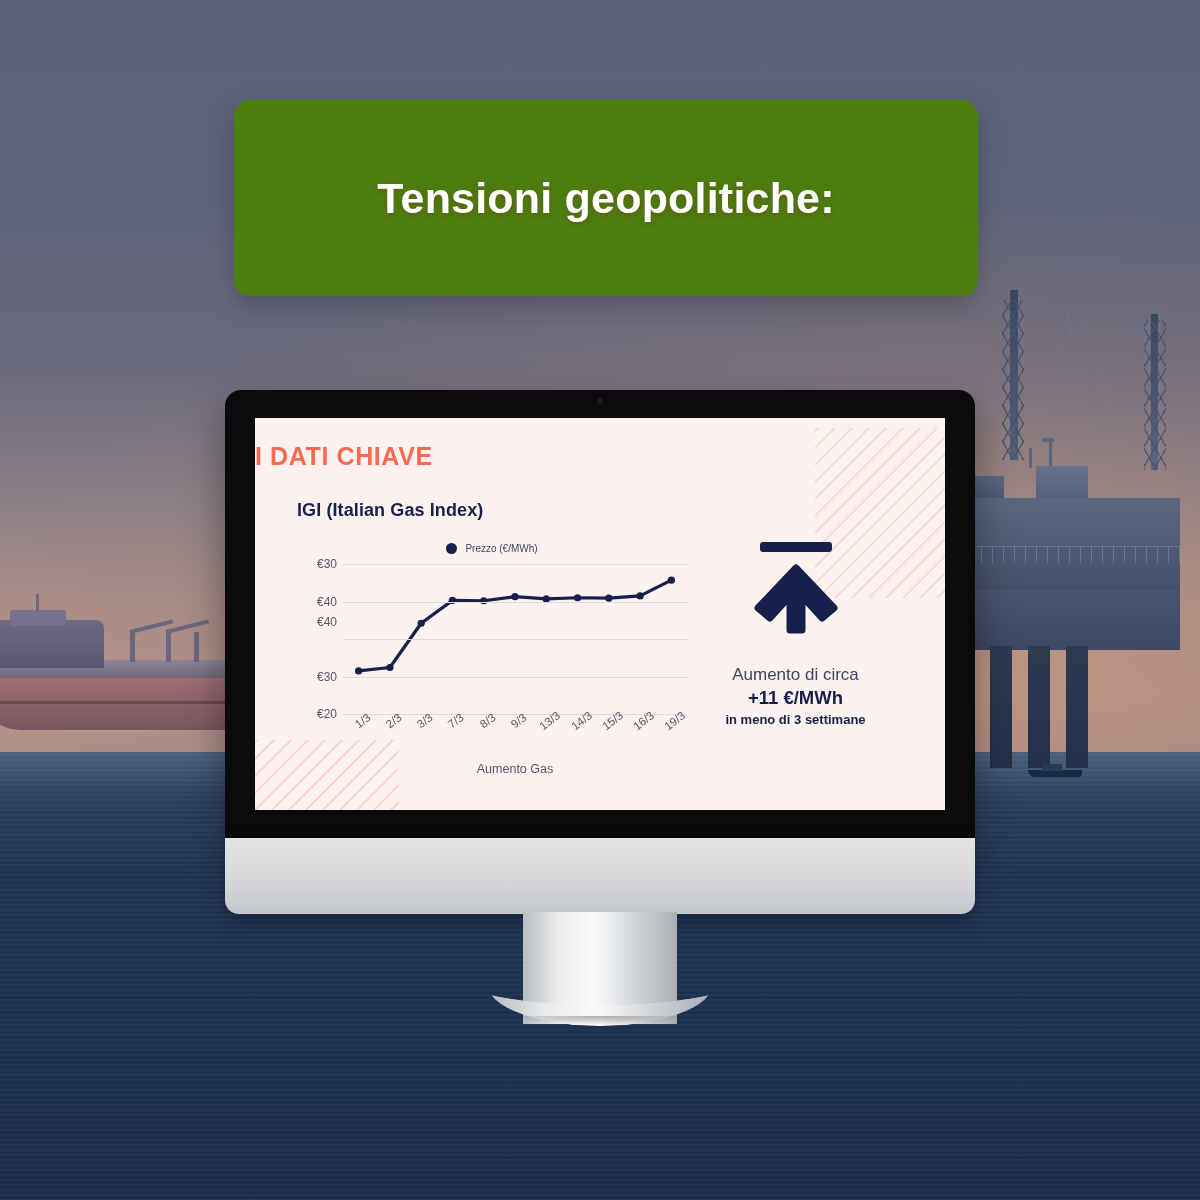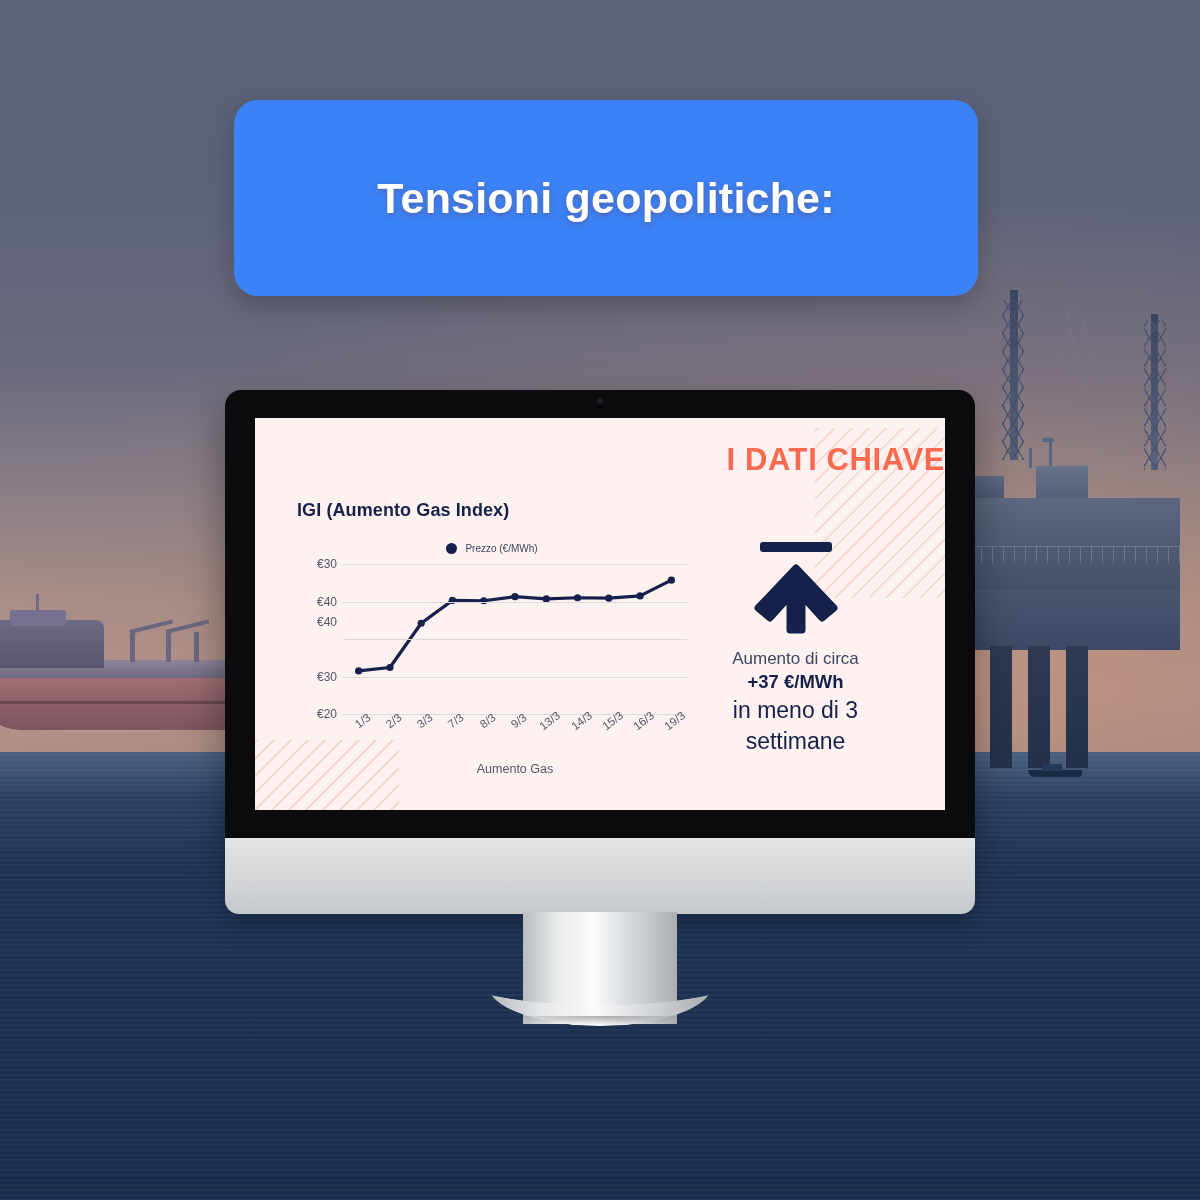--- a/index.html
+++ b/index.html
@@ -116,21 +116,21 @@
       linear-gradient(84deg, rgba(120,132,158,0) 39.6%, rgba(120,132,158,.35) 39.8%, rgba(120,132,158,0) 40.1%);
   }
   .boat{position:absolute;right:118px;top:764px;width:54px;height:13px;}
   .boat .b-hull{position:absolute;left:0;bottom:0;width:54px;height:7px;background:#162a44;border-radius:0 0 7px 12px;}
   .boat .b-cab{position:absolute;left:14px;bottom:6px;width:20px;height:7px;background:#243a58;}
   .boat .b-wake{position:absolute;left:-12px;bottom:-2px;width:72px;height:5px;background:radial-gradient(50% 100% at 50% 0,rgba(200,214,232,.45),rgba(0,0,0,0) 72%);}
 
   
   .bubble{
     position:absolute;left:234px;top:100px;width:744px;height:196px;
-    background:#3b82f6;border-radius:24px;
+    background:#4d7c0f;border-radius:16px;
     box-shadow:0 10px 26px rgba(0,0,0,.22);
     display:flex;flex-direction:column;align-items:center;justify-content:center;
     gap:6px;
   }
   .bubble .line{
     color:#fff;font-weight:700;font-size:43px;letter-spacing:.2px;line-height:1.22;
     text-shadow:0 2px 5px rgba(120,40,25,.34);
     white-space:nowrap;
   }
 
@@ -172,22 +172,22 @@
   .slide{position:absolute;inset:0;}
   .stripes-bl{
     position:absolute;left:-6px;bottom:-10px;width:150px;height:80px;
     background-image:repeating-linear-gradient(-45deg, rgba(226,140,122,.26) 0 2px, rgba(0,0,0,0) 2px 12px);
   }
   .stripes-tr{
     position:absolute;right:-10px;top:10px;width:140px;height:170px;
     background-image:repeating-linear-gradient(-45deg, rgba(226,140,122,.22) 0 2px, rgba(0,0,0,0) 2px 12px);
   }
   .slide-title{
-    position:absolute;left:0;right:0;top:24px;text-align:right;
-    color:#fa6a50;font-size:31px;font-weight:700;letter-spacing:.6px;
+    position:absolute;left:0;right:0;top:24px;text-align:left;
+    color:#fa6a50;font-size:25px;font-weight:700;letter-spacing:.6px;
   }
   .chart-block{position:absolute;left:42px;top:82px;width:390px;}
   .chart-heading{color:#16214b;font-size:18px;font-weight:700;letter-spacing:.1px;}
   .legend{display:flex;align-items:center;justify-content:center;gap:8px;margin-top:22px;}
   .legend .dot{width:11px;height:11px;border-radius:50%;background:#17204d;}
   .legend .lbl{color:#3e4660;font-size:10px;}
 
   .plot-wrap{position:relative;margin-top:10px;height:150px;}
   .ylabels{position:absolute;left:0;top:0;width:40px;height:150px;}
   .ylabels span{
@@ -204,23 +204,23 @@
     transform-origin:center top;
     color:#5a5468;font-size:11.5px;white-space:nowrap;
   }
   .xaxis-title{
     margin-top:4px;margin-left:46px;text-align:center;
     color:#5a5468;font-size:12.5px;
   }
 
   .stat-block{position:absolute;right:42px;top:120px;width:215px;text-align:center;}
   .arrow-icon{display:block;margin:0 auto;}
-  .stat-l1{margin-top:14px;color:#3d4560;font-size:17px;line-height:1.32;}
+  .stat-l1{margin-top:30px;color:#3d4560;font-size:17px;line-height:1.32;}
   .stat-l2{color:#16214b;font-size:18.5px;font-weight:700;line-height:1.34;}
-  .stat-l3{color:#16214b;font-size:23px;font-weight:400;line-height:1.34;}
+  .stat-l3{color:#16214b;font-size:13px;font-weight:700;line-height:1.34;}
 </style>
 </head>
 <body>
 
 <div class="stage">
 
   <div class="sky"></div>
   <div class="sea"></div>
   <div class="sea-sparkle"></div>
 
@@ -274,21 +274,21 @@
 
       <div class="screen">
         <div class="slide">
 
           <div class="stripes-tr"></div>
           <div class="stripes-bl"></div>
 
           <div class="slide-title">I DATI CHIAVE</div>
 
           <div class="chart-block">
-            <div class="chart-heading">IGI (Aumento Gas Index)</div>
+            <div class="chart-heading">IGI (Italian Gas Index)</div>
 
             <div class="legend">
               <span class="dot"></span>
               <span class="lbl">Prezzo (€/MWh)</span>
             </div>
 
             <div class="plot-wrap">
               <div class="ylabels" id="ylabels">
                   <span style="top: 150px;">€20</span>
                   <span style="top: 112.5px;">€30</span>
@@ -336,21 +336,21 @@
               </div>
             <div class="xaxis-title">Aumento Gas</div>
           </div>
 
           <div class="stat-block">
             <svg class="arrow-icon" width="92" height="96" viewBox="0 0 92 96">
               <rect x="10" y="4" width="72" height="10" rx="3" fill="#16214b"></rect>
               <path d="M46 30 L84 70 L72 80 L52 58 L52 92 L40 92 L40 58 L20 80 L8 70 Z" fill="#16214b" stroke="#16214b" stroke-width="7" stroke-linejoin="round"></path>
             </svg>
             <div class="stat-l1">Aumento di circa</div>
-            <div class="stat-l2">+37 €/MWh</div>
+            <div class="stat-l2">+11 €/MWh</div>
             <div class="stat-l3">in meno di 3 settimane</div>
           </div>
 
         </div>
       </div>
     </div>
 
     <div class="chin"></div>
     <div class="neck"></div>
     <div class="foot-shadow"></div>

